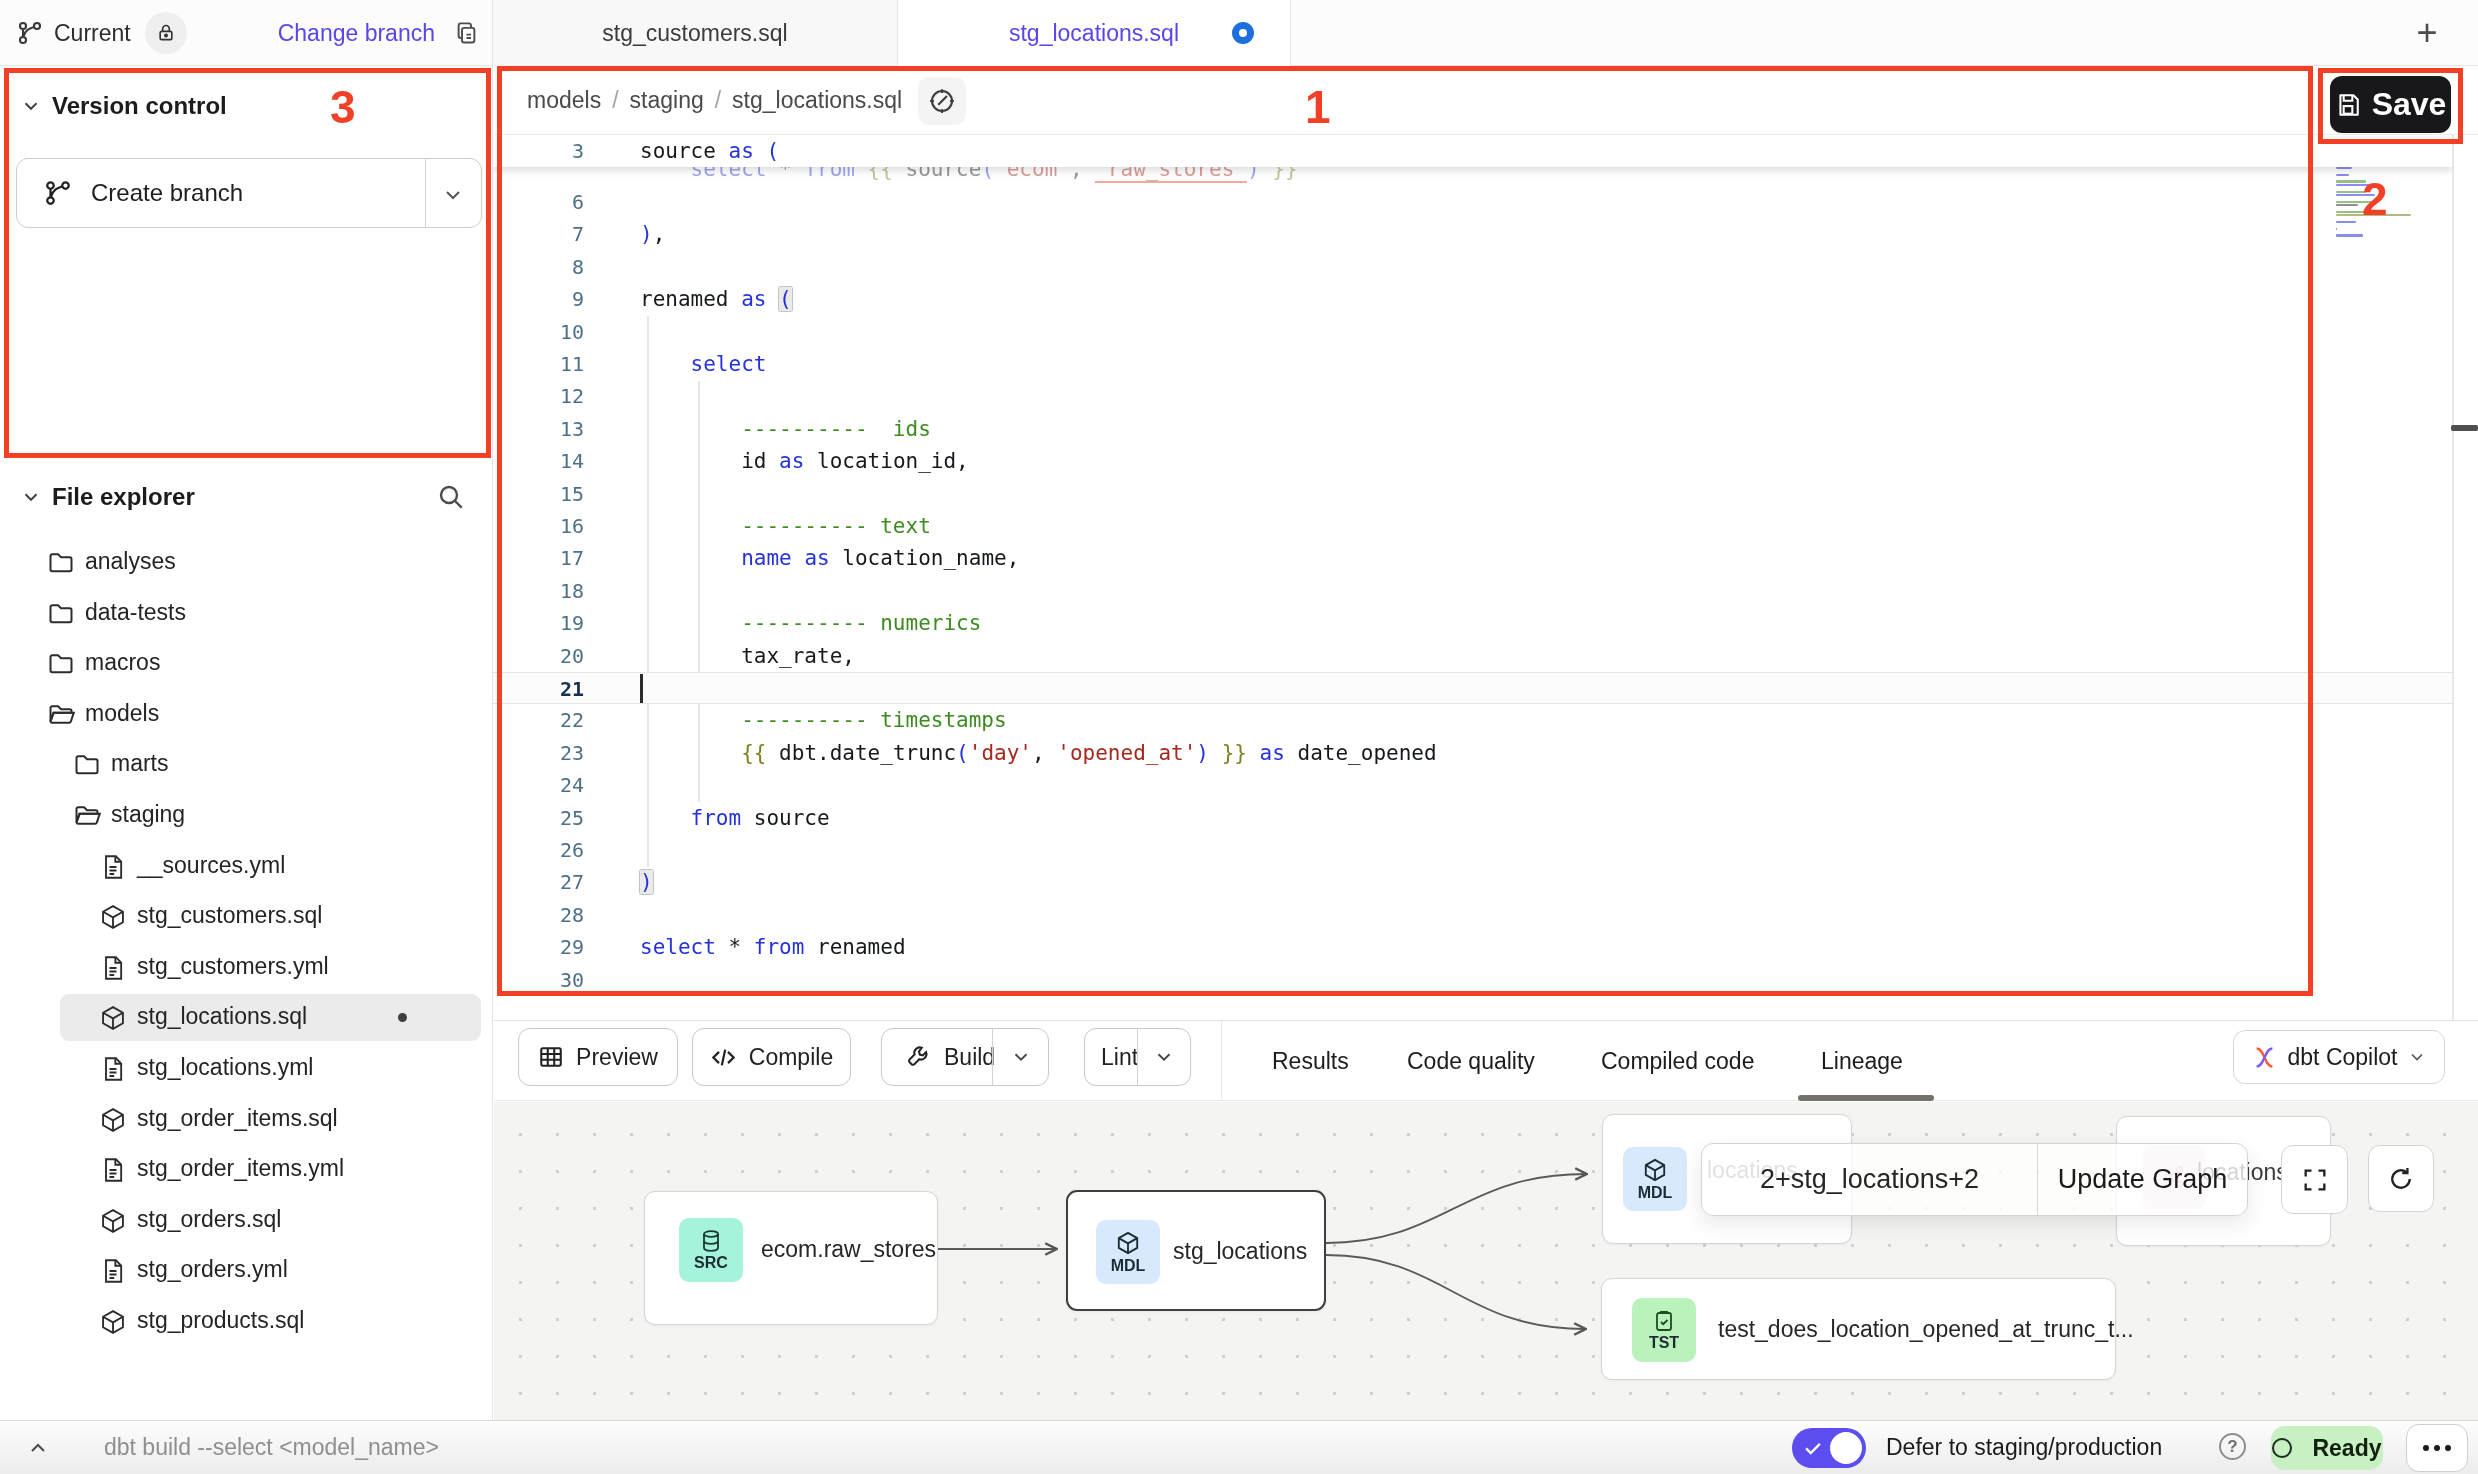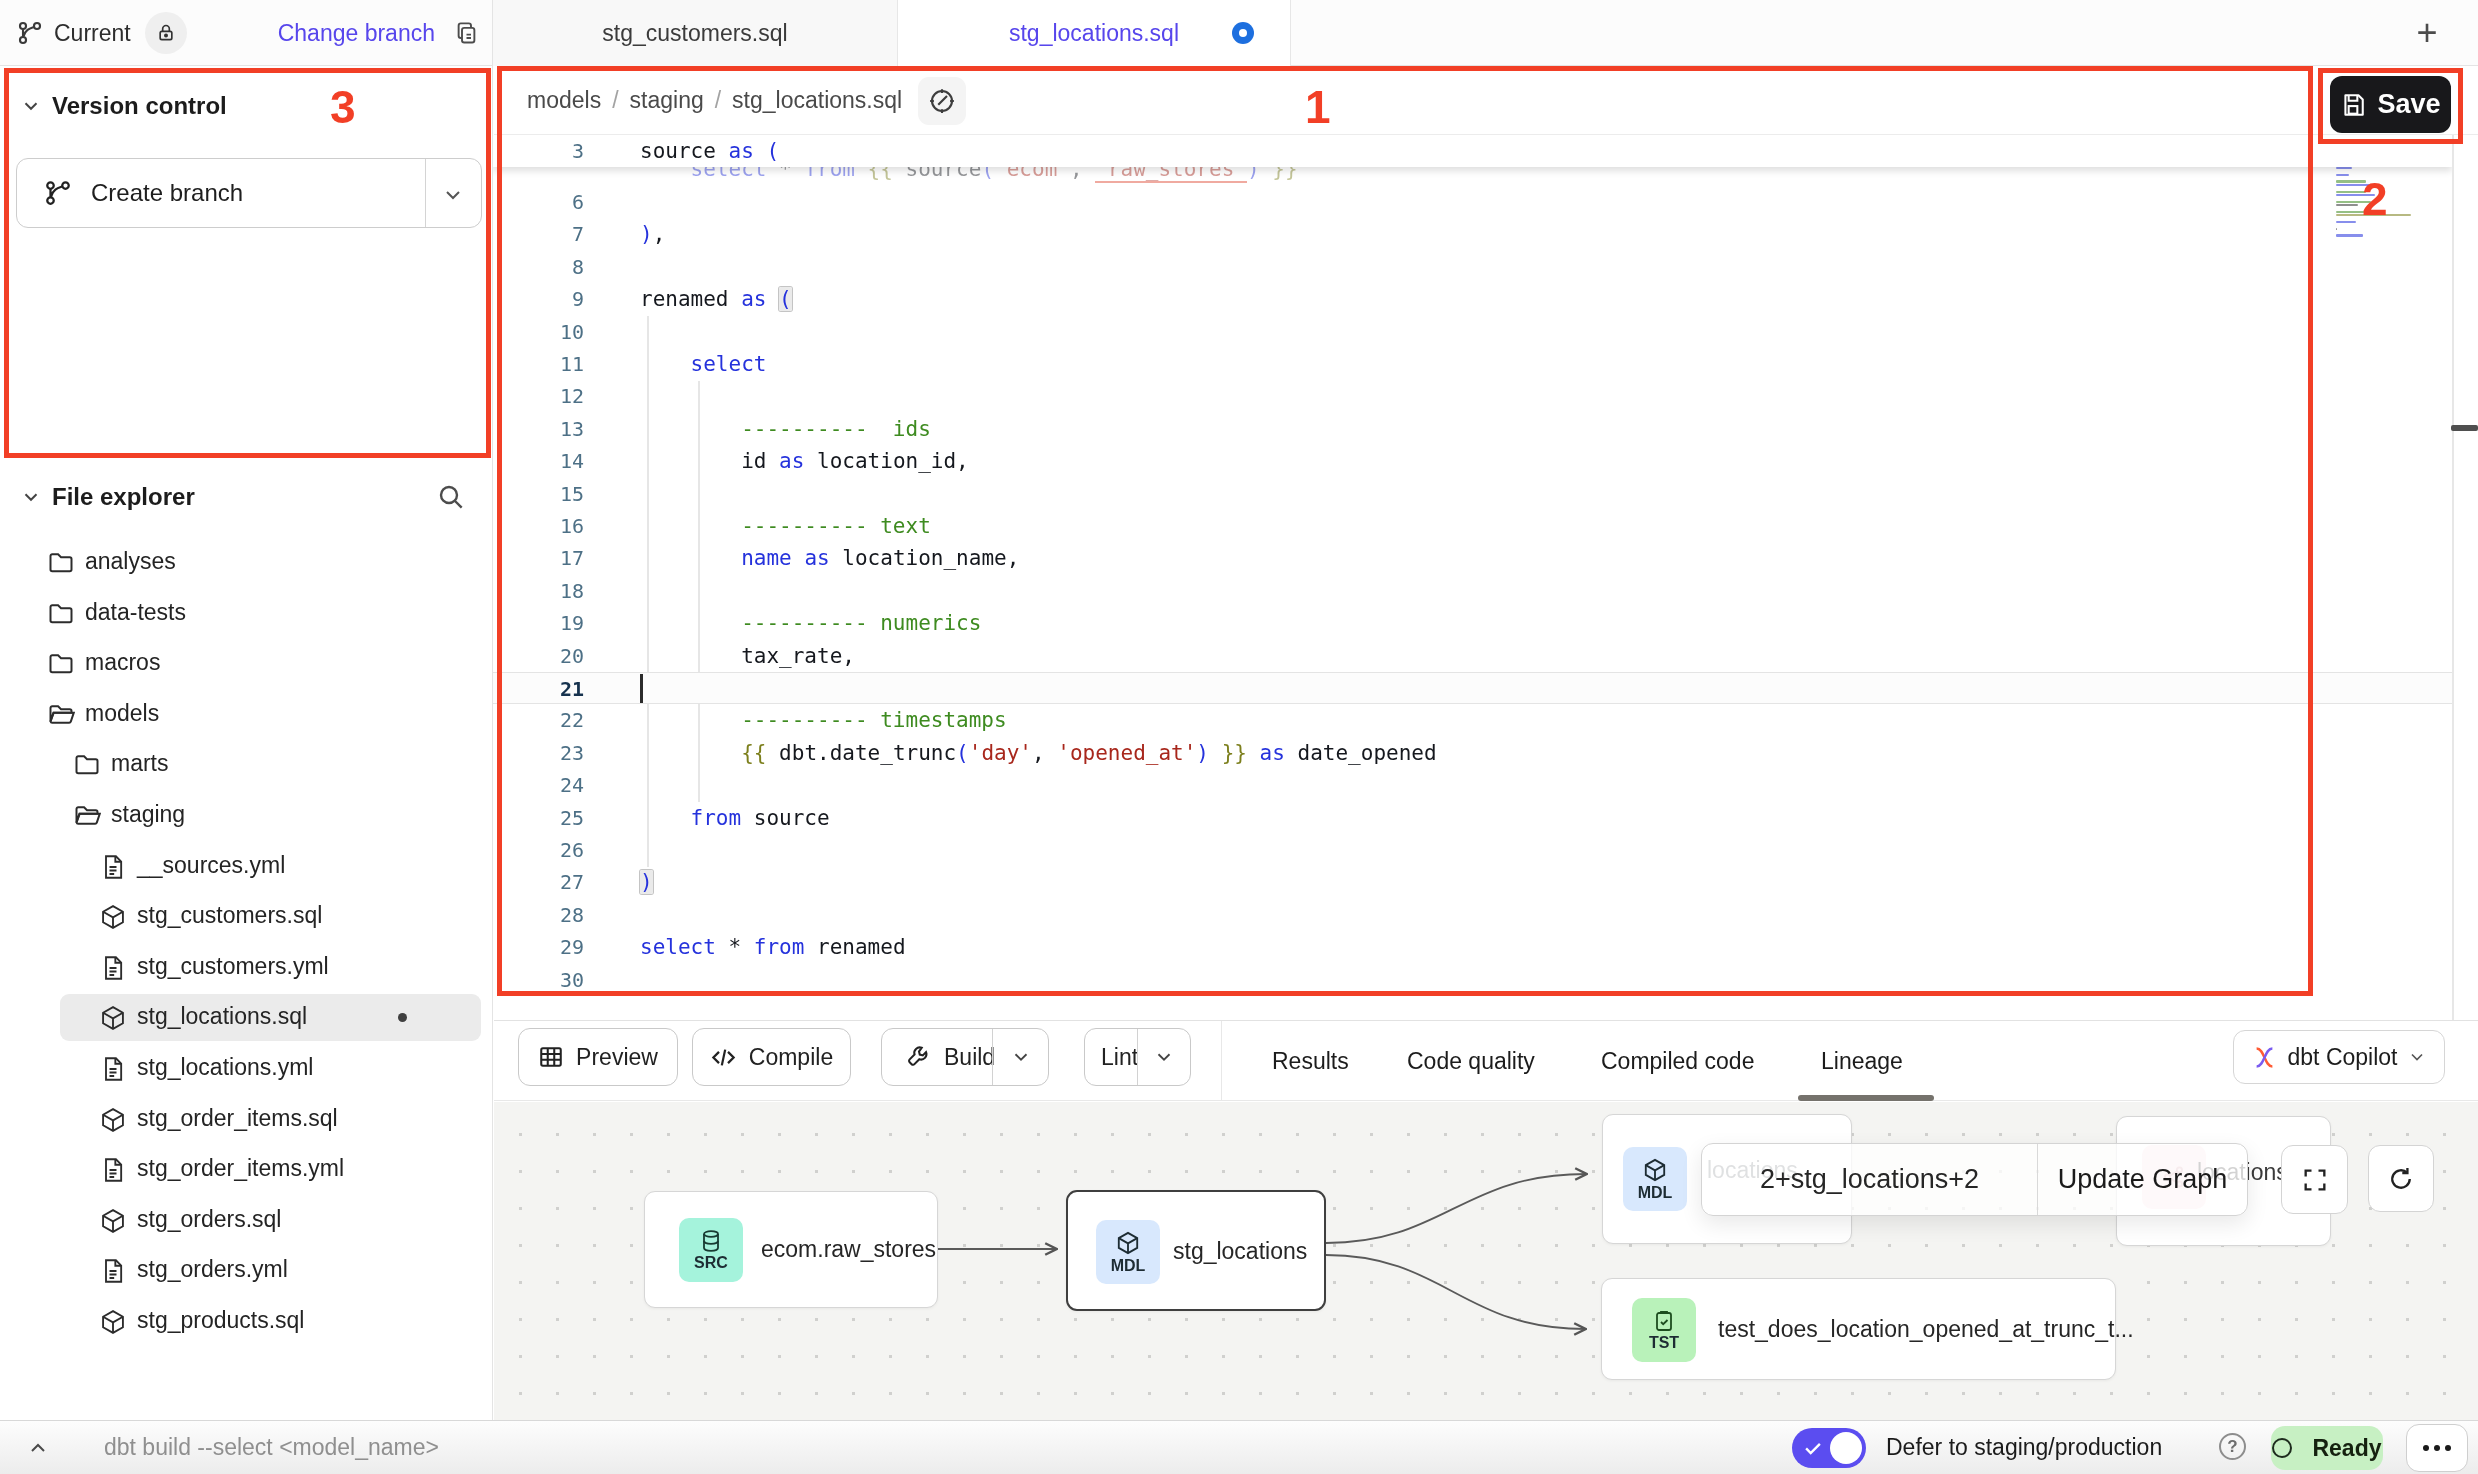--- a/index.html
+++ b/index.html
@@ -39,21 +39,21 @@
   .tree-row.sel::before { content:""; position:absolute; left:60px; right:12px; top:2px; bottom:2px; background:#ebebeb; border-radius:9px; z-index:0; }
   .tree-row .t-ic,.tree-row .t-lbl { z-index:1; }
   .mod-dot { position:absolute; left:398px; top:21px; width:9px; height:9px; border-radius:50%; background:#3f3f3f; z-index:1; }
 
   
   .breadcrumb-bar { position:absolute; left:494px; top:67px; width:1984px; height:68px; background:#fff; border-bottom:1px solid #ececec; display:flex; align-items:center; }
   .crumbs { margin-left:33px; font-size:23px; color:#4a4a4a; display:flex; gap:11px; align-items:center; }
   .crumbs .sep { color:#a3a3a3; }
   .crumb-ic-btn { margin-left:16px; width:48px; height:48px; border-radius:11px; background:#f4f4f4; display:flex; align-items:center; justify-content:center; }
   .save-btn { position:absolute; left:2330px; top:76px; width:121px; height:57px; background:#18181b; border-radius:12px; display:flex; align-items:center; justify-content:center; gap:11px; z-index:30; }
-  .save-btn span { color:#fff; font-size:27px; font-weight:600; }
+  .save-btn span { color:#fff; font-size:32px; font-weight:600; }
 
   #code { position:absolute; left:493px; top:135px; width:1959px; height:885px; background:#fff; overflow:hidden; font-family:"DejaVu Sans Mono", monospace; }
   .code-row { position:absolute; left:0; width:100%; height:32.4px; font-size:21px; line-height:32.4px; white-space:pre; }
   .code-row .gut { position:absolute; left:0; width:104px; text-align:right; padding-right:13px; color:#4d7086; font-size:20px; }
   .code-row .ct { position:absolute; left:117px; right:0; padding-left:30px; color:#15181e; }
   .code-row.sticky { top:0; background:#fff; z-index:6; box-shadow:0 4px 7px rgba(0,0,0,0.13); }
   .code-row.clip { top:32.4px; height:20px; overflow:hidden; opacity:0.45; }
   .code-row.clip .inner { position:relative; top:-14px; }
   .code-row.cur { background:#fcfcfc; border-top:1.5px solid #e4e4e4; border-bottom:1.5px solid #e4e4e4; }
   .code-row.cur .gut { color:#16324e; font-weight:700; }
@@ -511,21 +511,21 @@
           <svg width="26" height="26" viewBox="0 0 24 24" fill="none" stroke="#b9606f" stroke-width="1.7">
               <circle cx="6" cy="12" r="2.4"></circle>
               <circle cx="17" cy="5.5" r="2.4"></circle>
               <circle cx="17" cy="18.5" r="2.4"></circle>
               <path d="M8.2 10.8l6.6-4M8.2 13.2l6.6 4"></path>
             </svg>
         </span>
         <span class="n-lbl" style="left:80px; top:42px; color:#3a3a3a;">locations</span>
       </div>
 
-      <div class="gnode" style="left:150px; top:89px; width:294px; height:117px;">
+      <div class="gnode" style="left:150px; top:89px; width:294px; height:134px;">
         <span class="gbadge" style="left:34px; top:26px; background:#a5f3dc;">
           <svg width="24" height="24" viewBox="0 0 24 24" fill="none" stroke="#173b32" stroke-width="1.8">
               <ellipse cx="12" cy="5" rx="7" ry="2.8"></ellipse>
               <path d="M5 5v14c0 1.5 3.1 2.8 7 2.8s7-1.3 7-2.8V5"></path>
               <path d="M5 12c0 1.5 3.1 2.8 7 2.8s7-1.3 7-2.8"></path>
             </svg>
           <span class="b-lbl">SRC</span>
         </span>
         <span class="n-lbl" style="left:116px; top:44px;">ecom.raw_stores</span>
       </div>

